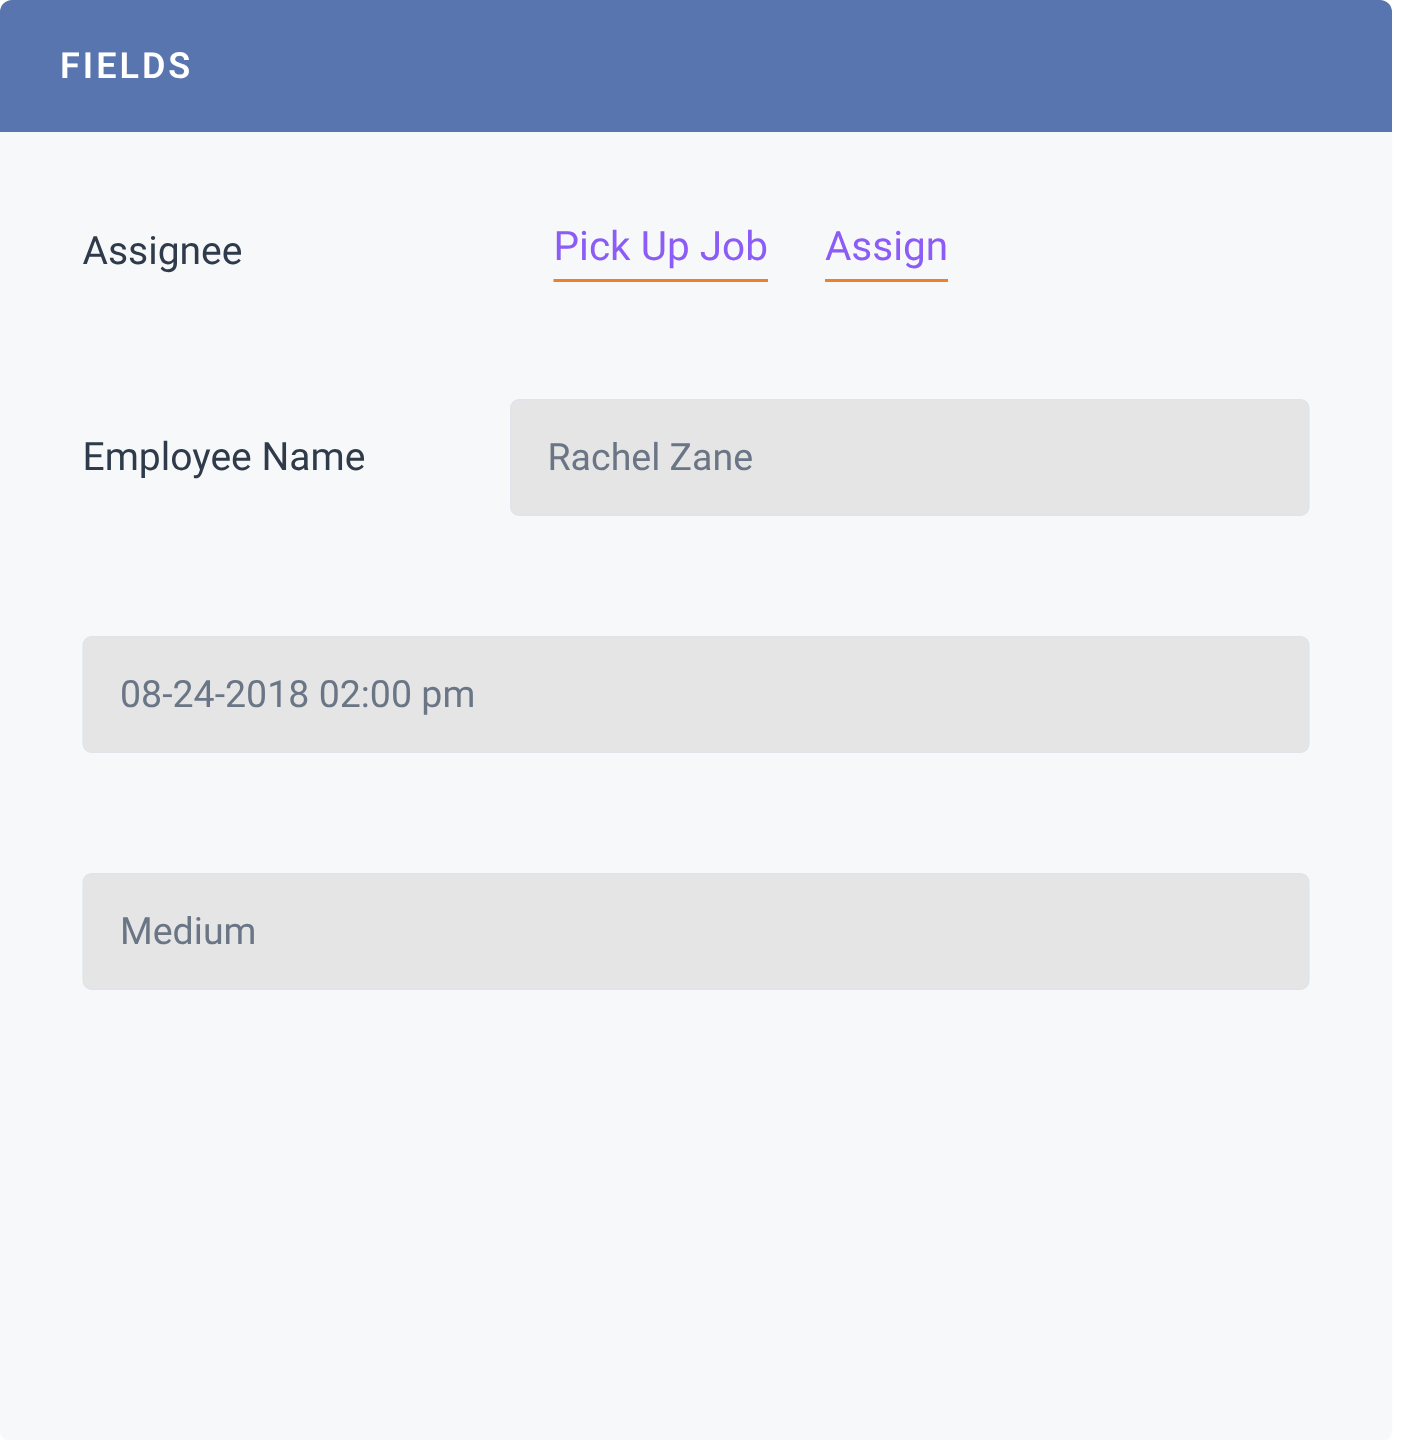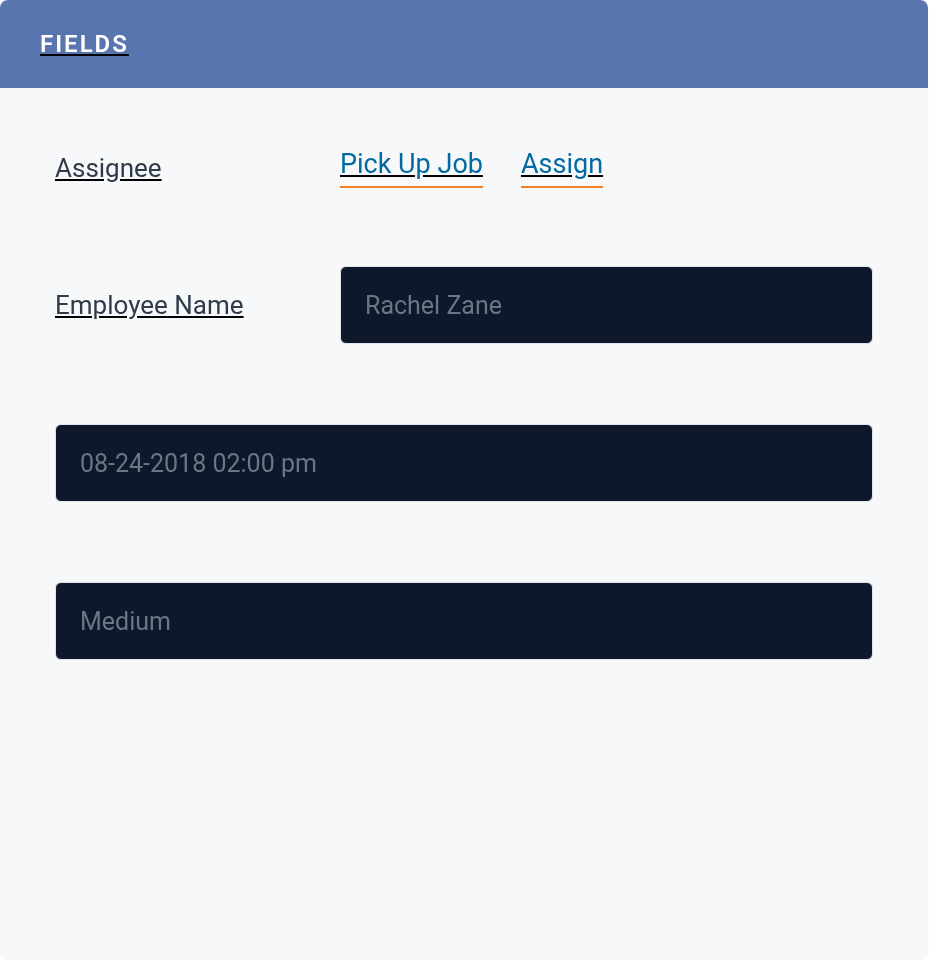--- a/index.html
+++ b/index.html
@@ -13,74 +13,74 @@
       width: 940px;
       height: 960px;
     }
     .card {
       width: 928px;
       height: 960px;
       background: #f7f8f9;
       border-radius: 8px;
       overflow: hidden;
       box-shadow: 0 1px 2px rgba(0,0,0,0.03);
-      text-decoration: underline;
     }
     .card-header {
       background: #5975af;
       color: #ffffff;
       padding: 30px 40px;
       font-size: 24px;
       font-weight: 600;
       letter-spacing: 2px;
     }
     .card-body {
       padding: 60px 55px 40px 55px;
     }
     .field-row {
       display: flex;
       align-items: center;
       margin-bottom: 80px;
     }
     .field-row.assignee-row {
       margin-bottom: 78px;
+      gap: 29px;
     }
     .field-label {
       width: 285px;
       flex-shrink: 0;
       font-size: 26px;
       color: #2f3b4a;
       font-weight: 400;
     }
     .field-control {
       flex: 1;
     }
     .link-group {
       display: flex;
       gap: 38px;
       align-items: baseline;
     }
     .link-btn {
-      color: #0369a1;
+      color: #8b5cf6;
       font-size: 27px;
       font-weight: 400;
       text-decoration: none;
       cursor: pointer;
       border: none;
       background: transparent;
       padding: 0 0 6px 0;
       border-bottom: 2px solid #f07f2a;
       font-family: inherit;
     }
     .text-input {
       width: 100%;
       height: 78px;
       border: 1px solid #dfe4ea;
       border-radius: 6px;
-      background: #0f172a;
+      background: #e5e5e5;
       padding: 0 24px;
       font-size: 25px;
       color: #6a7585;
       font-family: inherit;
       outline: none;
     }
     .text-input::placeholder {
       color: #6a7585;
     }
   </style>

